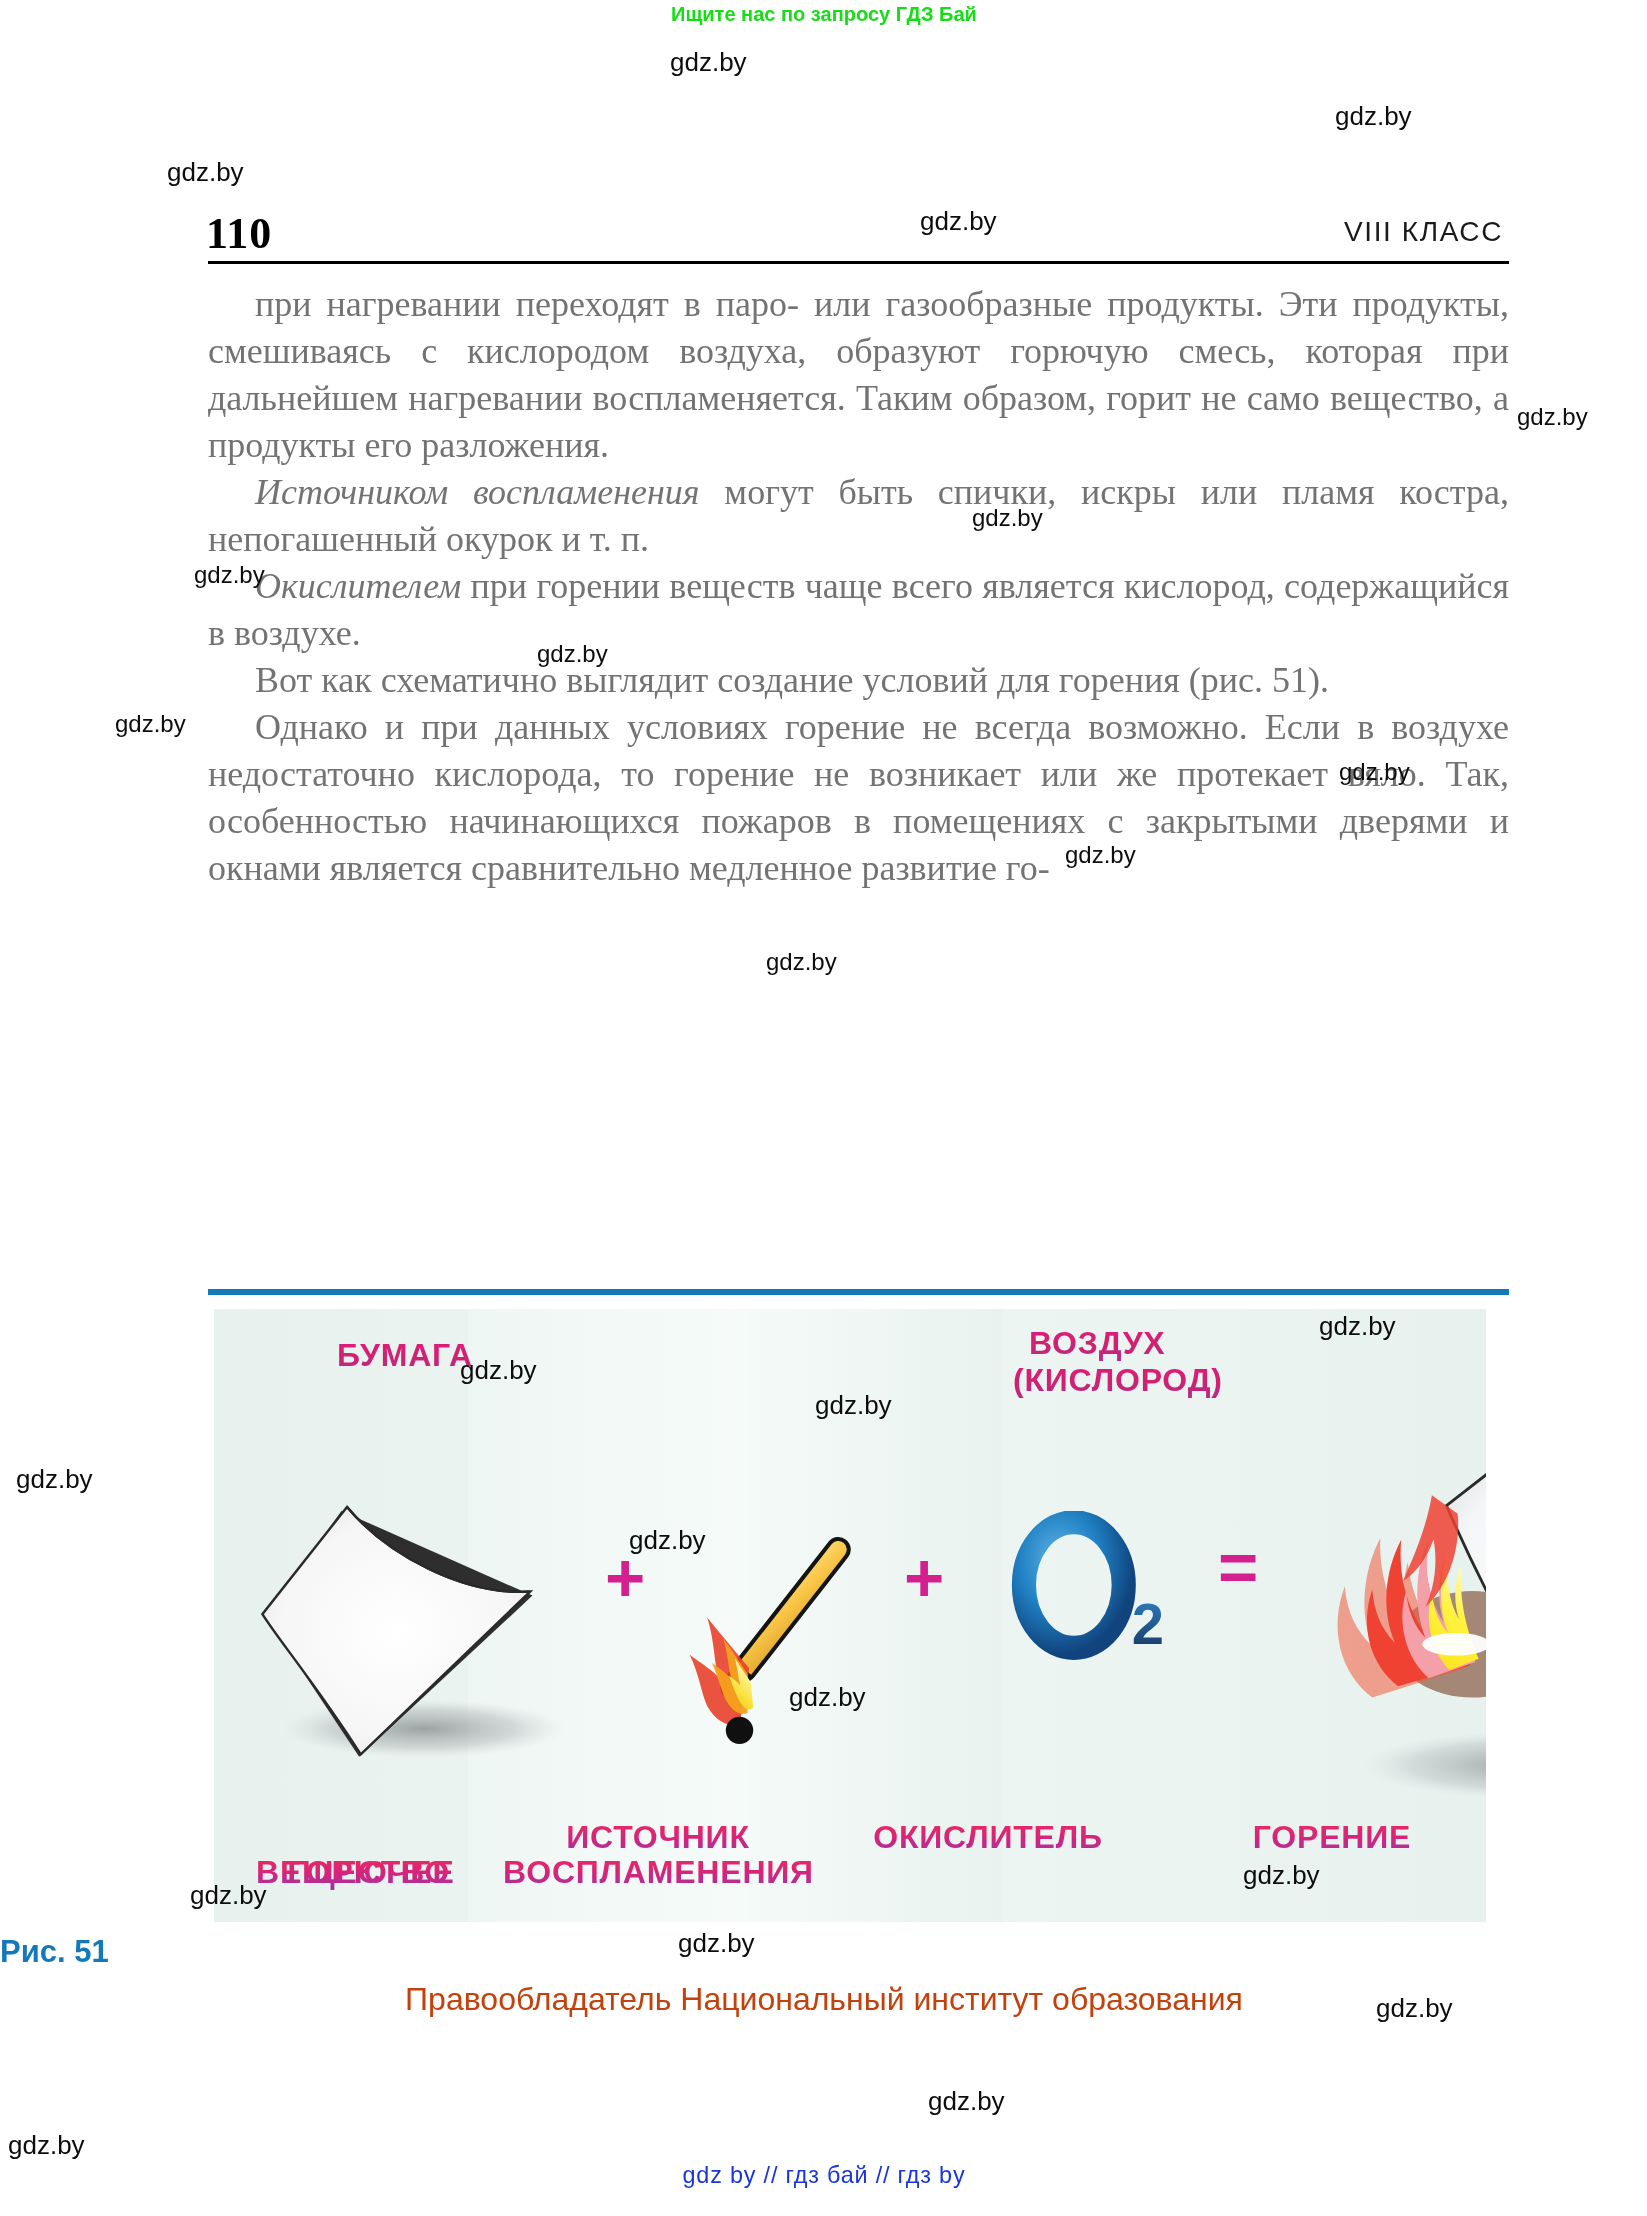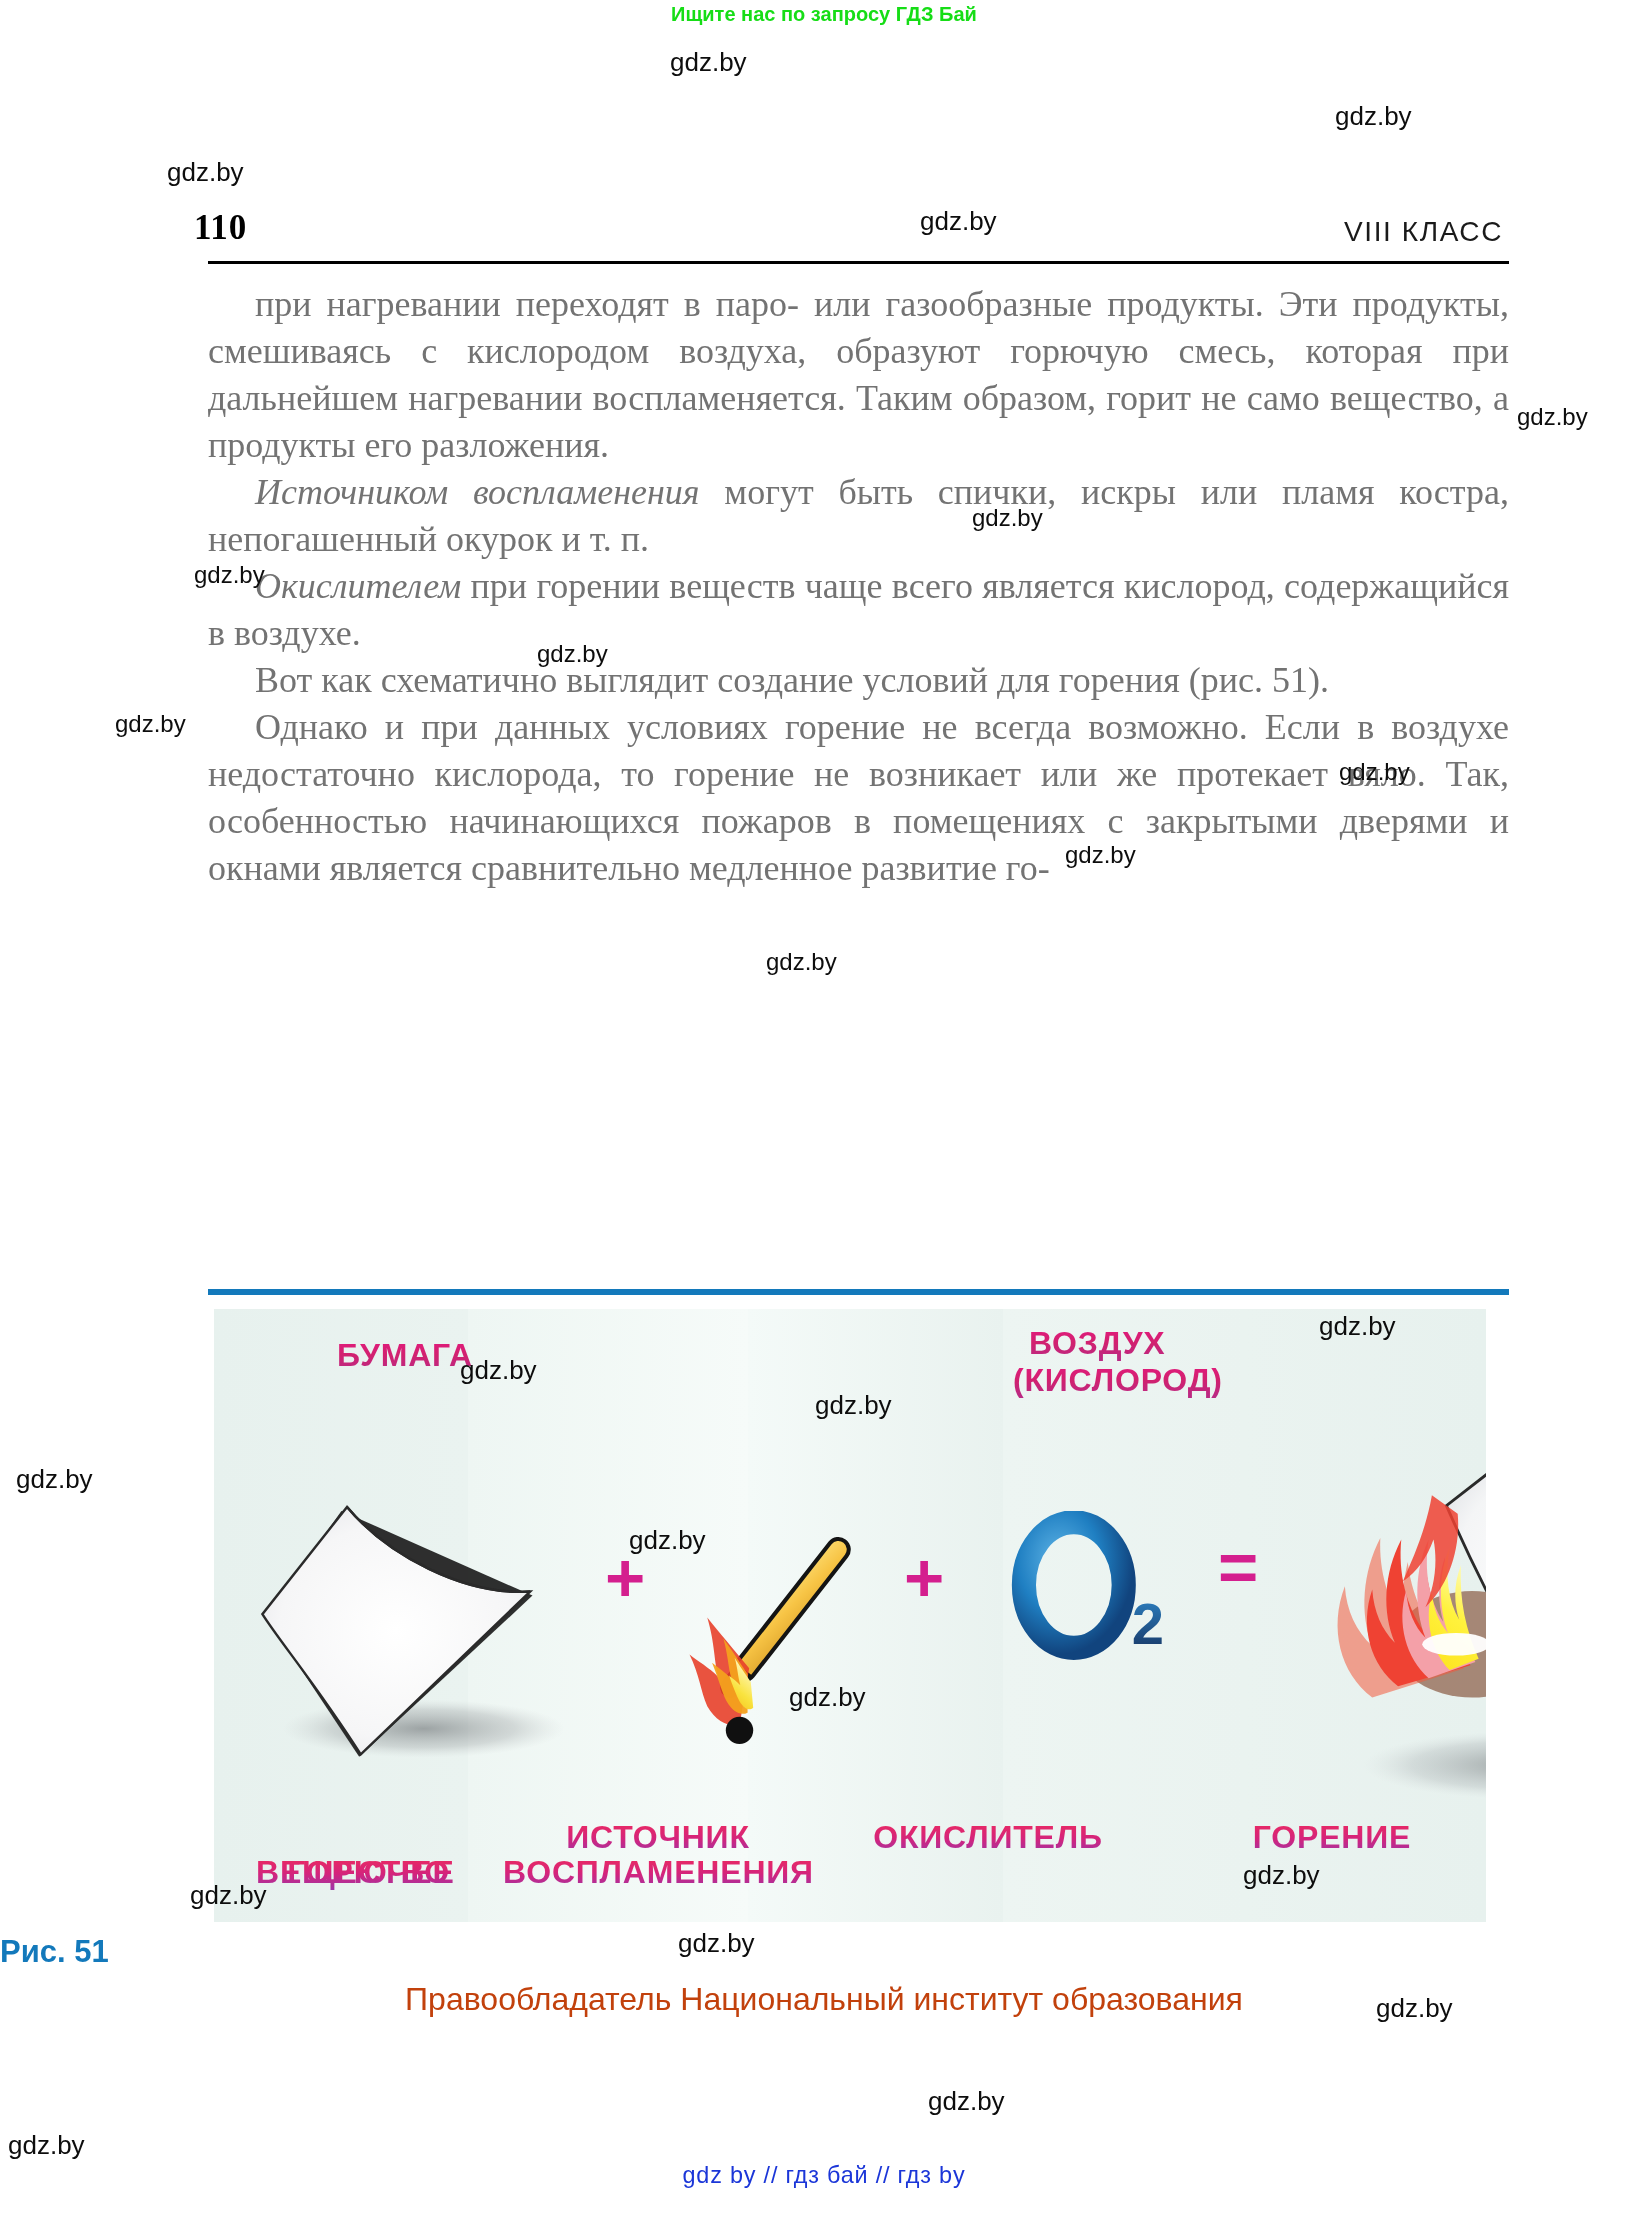--- a/index.html
+++ b/index.html
@@ -17,21 +17,21 @@
   }
 
   
   .wm{
     font-family:"Liberation Sans",sans-serif;
     color:#0d0d0d;white-space:nowrap;font-weight:400;
   }
 
   
   #page-number{
-    left:194px;top:208px;font-size:35px;font-weight:700;color:#000;
+    left:206px;top:208px;font-size:44px;font-weight:700;color:#000;
     font-family:"Liberation Serif",serif;letter-spacing:0.8px;
   }
   #class-label{
     right:145px;top:216px;font-size:28px;color:#1a1a1a;letter-spacing:1.6px;
     font-family:"Liberation Sans",sans-serif;font-weight:400;
   }
   #header-rule{
     left:208px;top:261px;width:1301px;height:3.2px;background:#000;
   }
 

